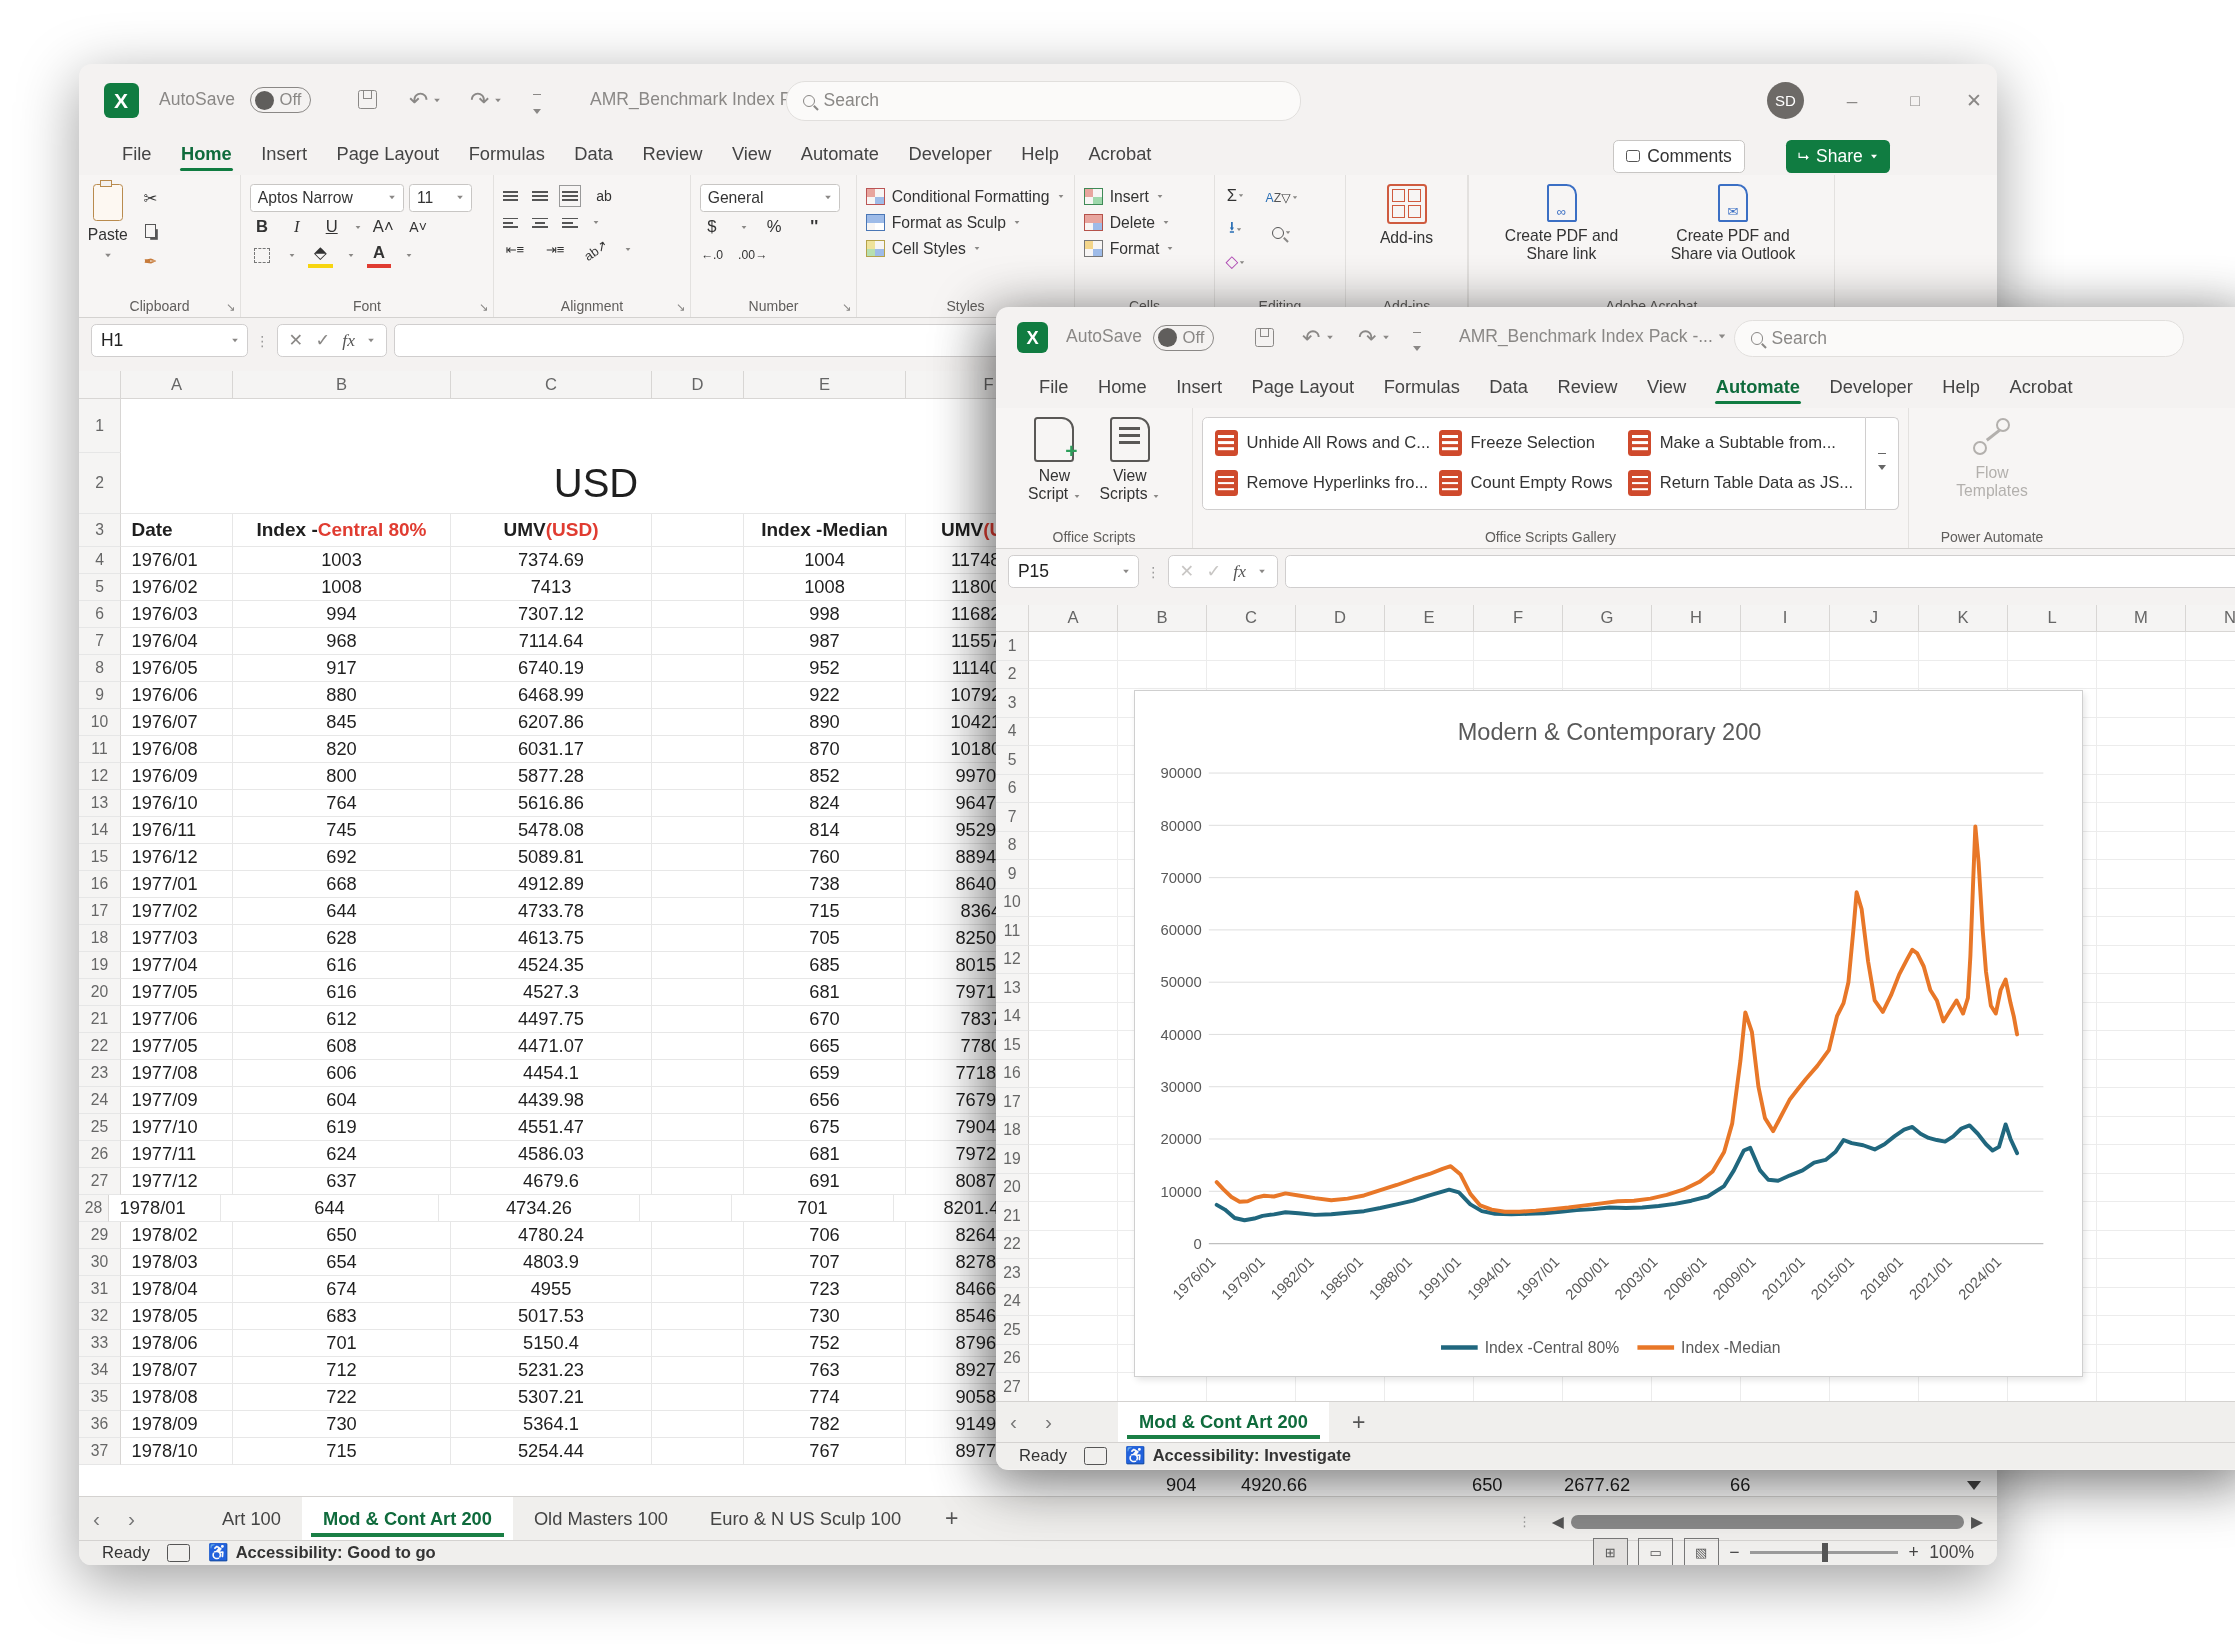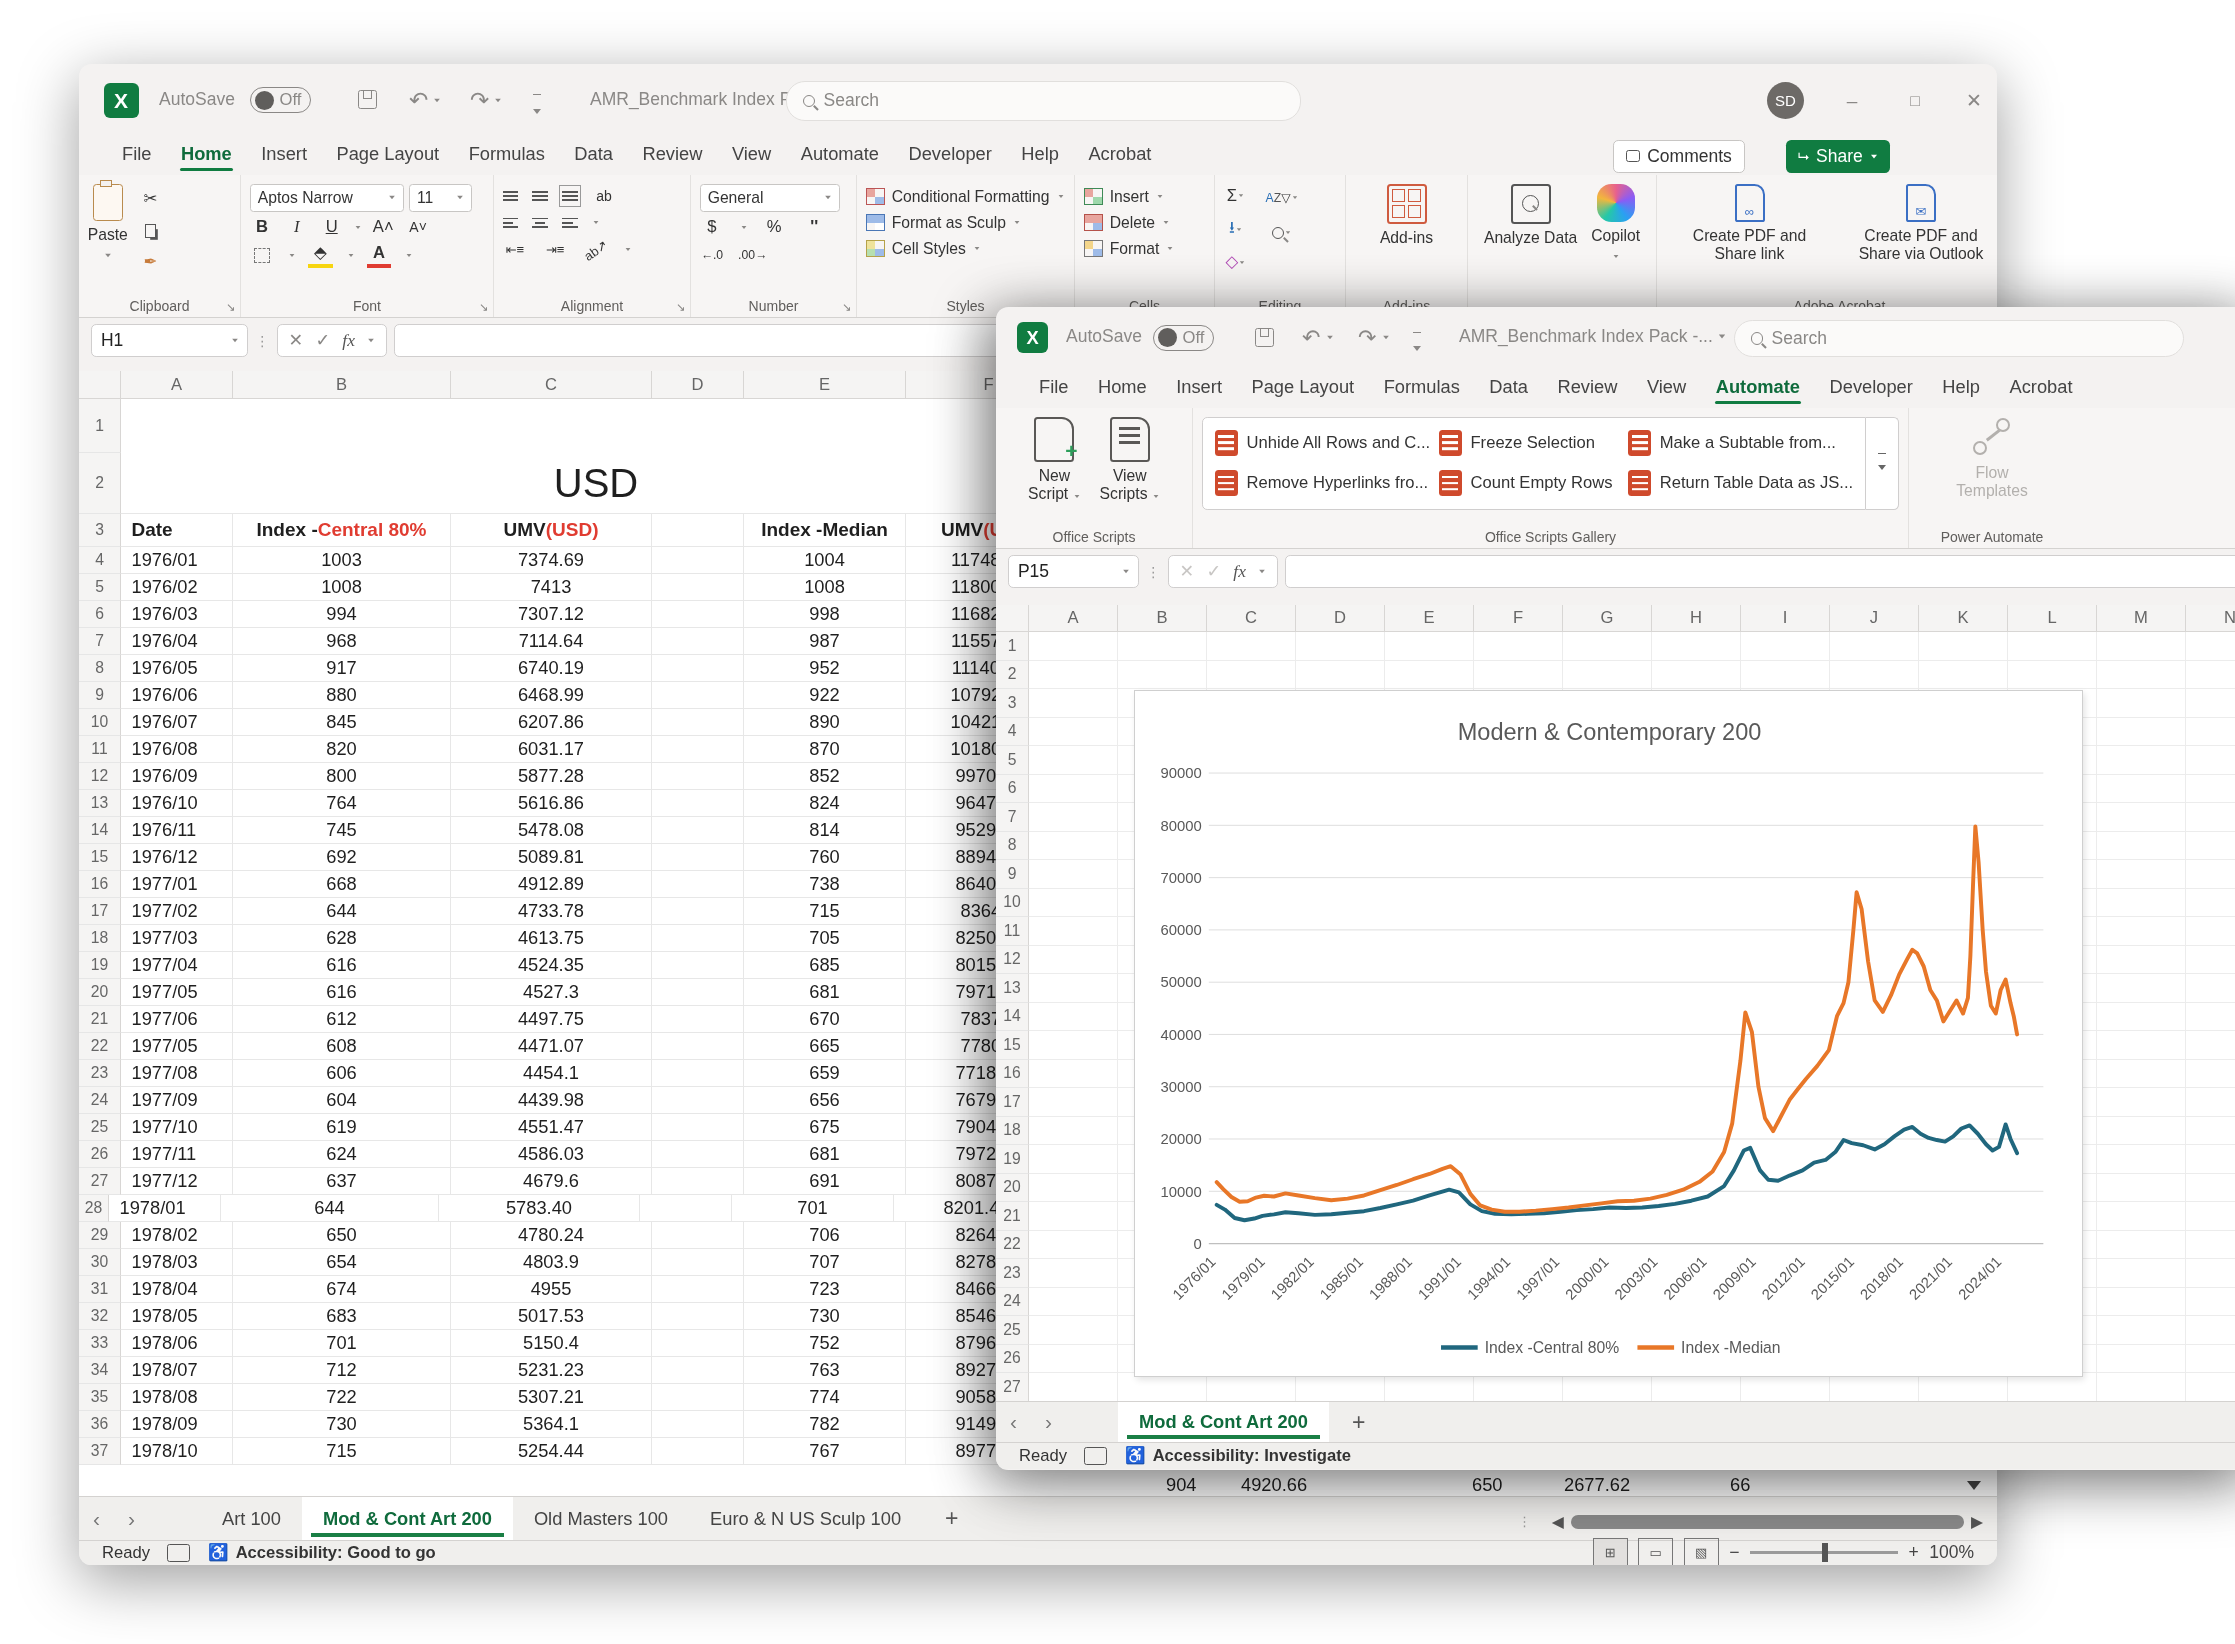--- a/index.html
+++ b/index.html
@@ -378,34 +378,20 @@
           <span style="border:1.7px solid #cf5b3f;"></span>
             <span style="border:1.7px solid #cf5b3f;"></span>
           <span style="border:1.7px solid #cf5b3f;"></span>
             <span style="border:1.7px solid #cf5b3f;"></span>
         </span>
         <span>Add-ins</span>
       </span>
       <span class="rglabel">Add-ins</span>
     </div>
 
-    <div class="rgroup" style="width:188px; border-right:none;">
-      <div style="display:flex; gap:14px; justify-content:center;">
-        <span class="bigbtn">
-          <span style="width:40px;height:40px;border:2.2px solid #555;border-radius:3.5px;display:flex;align-items:center;justify-content:center;">
-            <span class="mag" style="width:17.5px;height:17.5px;border-color:#555;"></span>
-          </span>
-          <span>Analyze Data</span>
-        </span>
-        <span class="bigbtn">
-          <span style="width:38px;height:38px;border-radius:38%;background:conic-gradient(#e8618c,#8a5cf5,#2aa0f2,#25c8a8,#f2b73d,#e8618c);"></span>
-          <span><span>Copilot</span><br><span class="dd" style="transform:scale(.6)"></span></span>
-        </span>
-      </div>
-    </div>
 
     <div class="rgroup" style="width:367px; border-left:0.9px solid #e3e1df;">
       <div style="display:flex; gap:23px; justify-content:center;">
         <span class="bigbtn" style="width:140px;">
           <span style="width:30px;height:38px;border:2.2px solid #3b6fc4;border-radius:2.6px 10.5px 2.6px 2.6px;display:flex;align-items:flex-end;justify-content:center;color:#3b6fc4;font-size:13px;">∞</span>
           <span>Create PDF and Share link</span>
         </span>
         <span class="bigbtn" style="width:157px;">
           <span style="width:30px;height:38px;border:2.2px solid #3b6fc4;border-radius:2.6px 10.5px 2.6px 2.6px;display:flex;align-items:flex-end;justify-content:center;color:#3b6fc4;font-size:13px;">✉</span>
           <span>Create PDF and Share via Outlook</span>
@@ -687,21 +673,21 @@
         <div class="cell" style="width: 218px; height: 27px;">637</div>
         <div class="cell" style="width: 201px; height: 27px;">4679.6</div>
         <div class="cell" style="width: 92px; height: 27px;"></div>
         <div class="cell" style="width: 162px; height: 27px;">691</div>
         <div class="cell" style="width: 166px; height: 27px;">8087.82</div>
       </div>
       <div class="grid-row">
         <div class="rownum" style="width: 30px; height: 27px;">28</div>
         <div class="cell left" style="width: 112px; height: 27px;">1978/01</div>
         <div class="cell" style="width: 218px; height: 27px;">644</div>
-        <div class="cell" style="width: 201px; height: 27px;">5783.40</div>
+        <div class="cell" style="width: 201px; height: 27px;">4734.26</div>
         <div class="cell" style="width: 92px; height: 27px;"></div>
         <div class="cell" style="width: 162px; height: 27px;">701</div>
         <div class="cell" style="width: 166px; height: 27px;">8201.45</div>
       </div>
       <div class="grid-row">
         <div class="rownum" style="width: 42px; height: 27px;">29</div>
         <div class="cell left" style="width: 112px; height: 27px;">1978/02</div>
         <div class="cell" style="width: 218px; height: 27px;">650</div>
         <div class="cell" style="width: 201px; height: 27px;">4780.24</div>
         <div class="cell" style="width: 92px; height: 27px;"></div>

